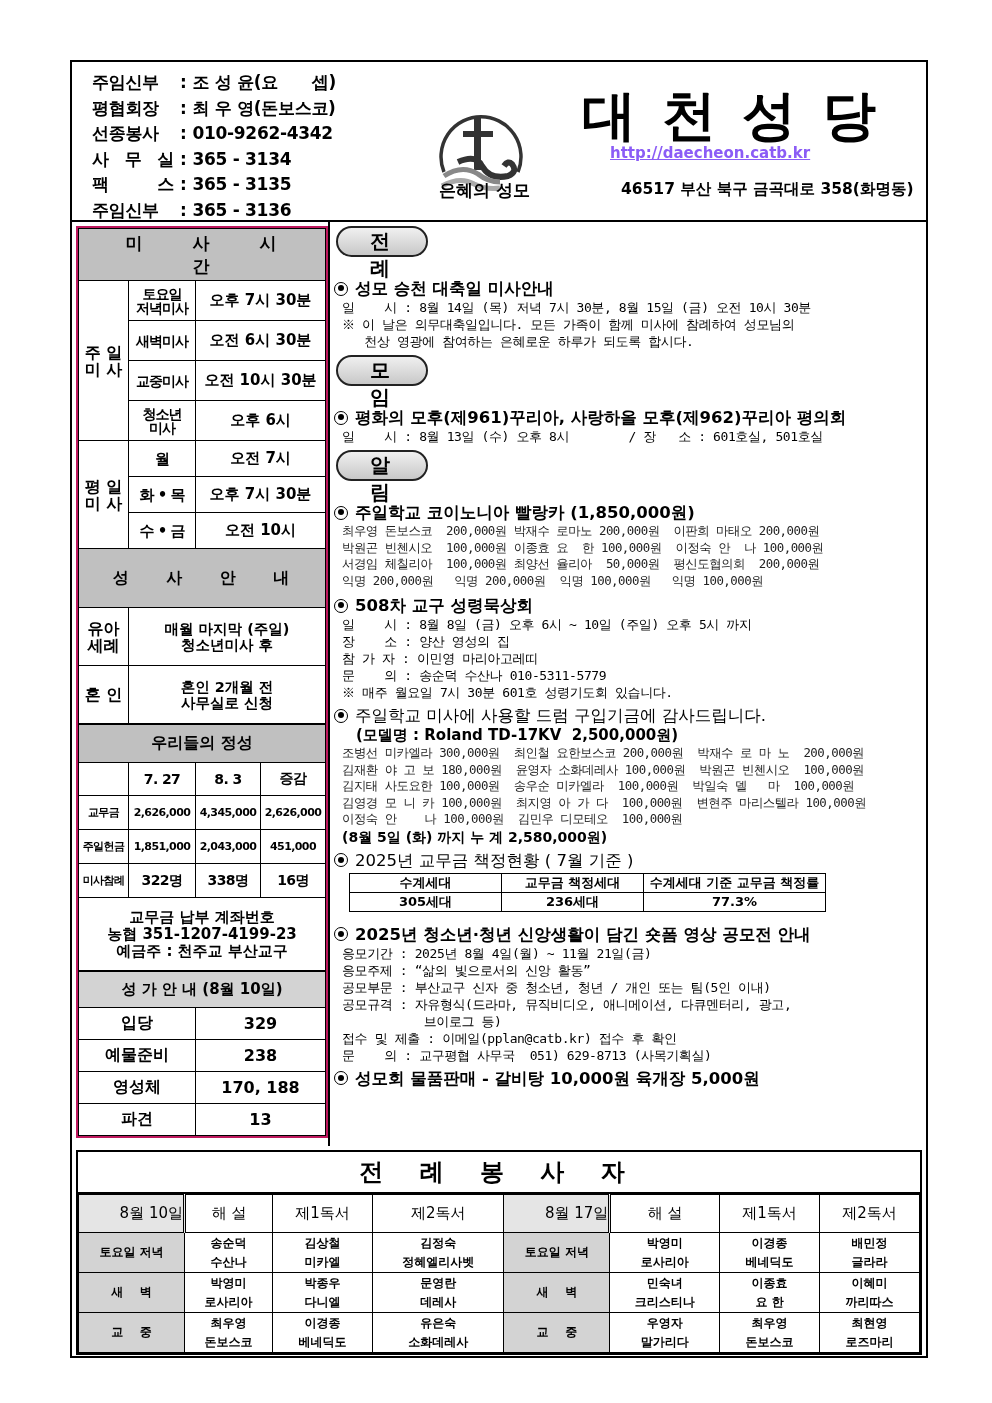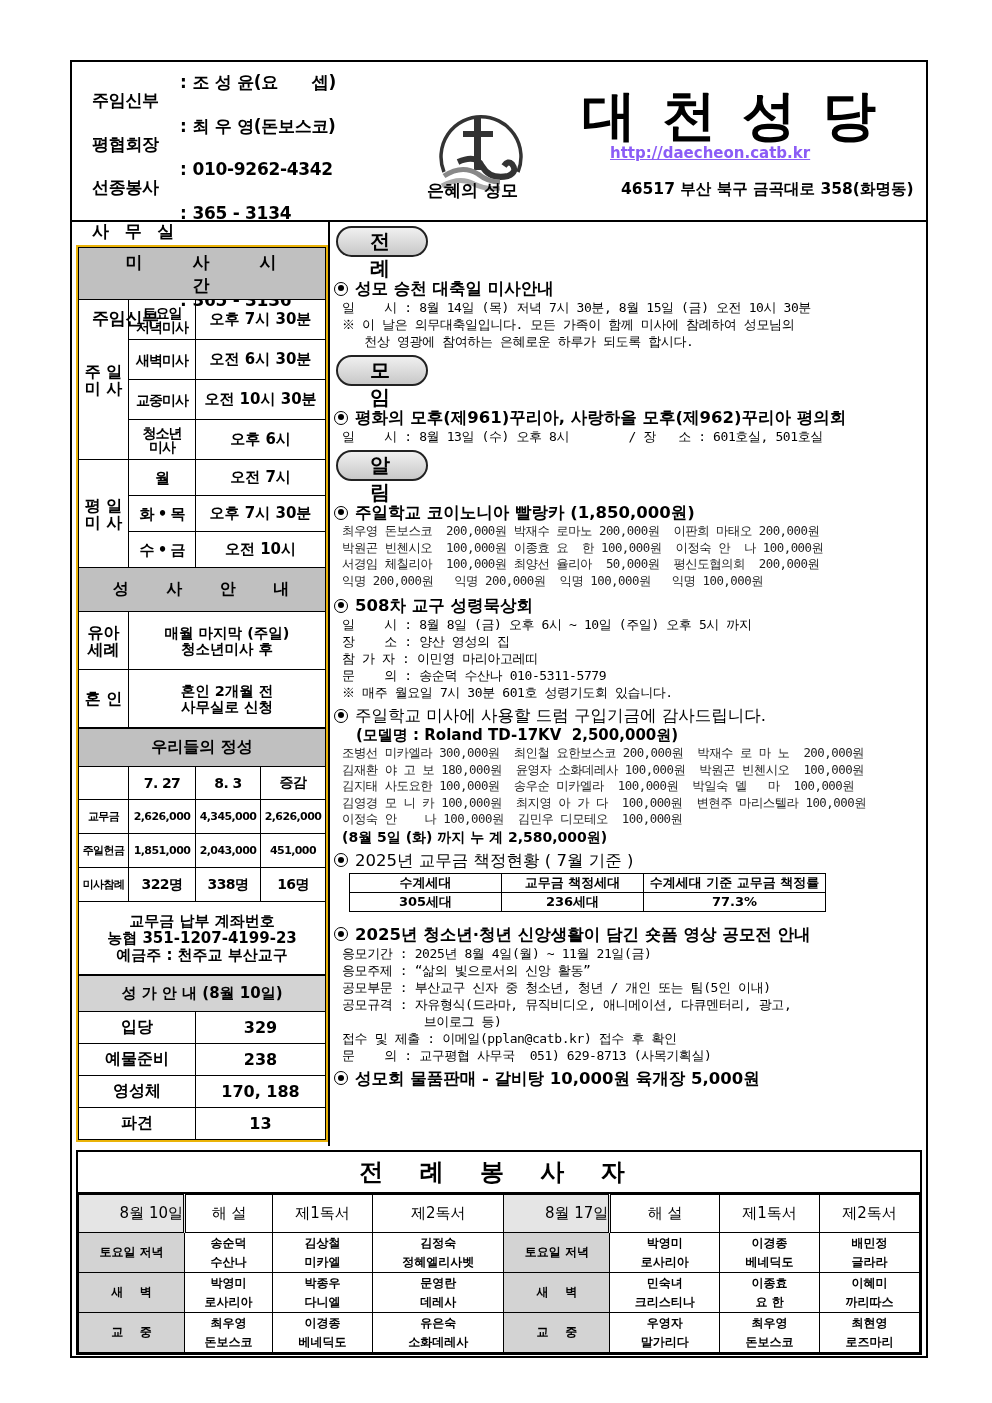--- a/index.html
+++ b/index.html
@@ -5,43 +5,43 @@
   * { box-sizing: border-box; margin: 0; padding: 0; }
   html, body { width: 992px; height: 1403px; background: #fff; }
   body { position: relative; font-family: "DejaVu Sans", sans-serif; color: #000; overflow: hidden; }
 
   .frame { position: absolute; left: 70px; top: 60px; width: 858px; height: 1298px; border: 2px solid #000; }
 
   
   .header { position: absolute; left: 0; top: 0; width: 854px; height: 160px; border-bottom: 2px solid #000; }
   .contacts { position: absolute; left: 20px; top: 8px; font-size: 17px; font-weight: bold; line-height: 25.5px; font-family: "DejaVu Sans", sans-serif; letter-spacing: -0.3px; }
   .contact-row { display: flex; white-space: nowrap; }
-  .contact-row .lbl { display: inline-block; width: 82px; text-align-last: justify; text-align: justify; margin-top: 18px; }
+  .contact-row .lbl { display: inline-block; width: 82px; text-align-last: justify; text-align: justify; }
   .contact-row .sep { margin: 0 6px; }
 
   .logo { position: absolute; left: 358px; top: 28px; width: 100px; height: 120px; }
-  .logo-caption { position: absolute; left: 355px; top: 117px; width: 115px; font-size: 17px; font-weight: bold; }
+  .logo-caption { position: absolute; left: 355px; top: 117px; width: 115px; text-align: center; font-size: 17px; font-weight: bold; }
 
   .church-title { position: absolute; left: 510px; top: 18px; width: 340px; font-size: 54px; font-weight: bold; letter-spacing: 26px; font-family: "DejaVu Sans", sans-serif; }
   .church-url { position: absolute; left: 538px; top: 82px; font-size: 15px; color: #8b5cf6; text-decoration: underline; font-weight: bold; }
   .church-addr { position: absolute; left: 505px; top: 117px; font-size: 15.5px; font-weight: bold; white-space: nowrap; margin-left: 44px; }
 
   
-  .sidebar { position: absolute; left: 4px; top: 164px; width: 252px; border: 2px solid #eab308; margin-top: 19px; }
+  .sidebar { position: absolute; left: 4px; top: 164px; width: 252px; border: 2px solid #be185d; }
   .vline { position: absolute; left: 256px; top: 160px; width: 2px; height: 924px; background: #000; }
   table.side { border-collapse: collapse; width: 100%; font-weight: bold; }
   table.side td { border: 1px solid #000; text-align: center; vertical-align: middle; }
   .gray { background: #c0c0c0; }
   .side-head { height: 52px; font-size: 17px; letter-spacing: 22px; padding-left: 20px; }
   .side td.grp { width: 50px; font-size: 16px; line-height: 17px; }
   .side td.sub { width: 67px; font-size: 14px; line-height: 14px; letter-spacing: -1px; }
   .side td.val { font-size: 15px; }
   .mass-row { height: 40px; }
   .mass-row2 { height: 36px; }
-  .sac-head { height: 44px; font-size: 16px; letter-spacing: 16px; padding-left: 14px; }
+  .sac-head { height: 59px; font-size: 16px; letter-spacing: 16px; padding-left: 14px; }
   .sac-row td { height: 58px; font-size: 14.5px; line-height: 16px; }
   .of-head { height: 38px; font-size: 16px; }
   .of-row td { height: 34px; font-size: 11px; letter-spacing: -0.6px; }
   .of-row.hdr td { height: 33px; font-size: 14px; }
   .of-row.att td { font-size: 14px; }
   .acct { height: 73px; font-size: 15px; line-height: 17px; }
   .choir-head { height: 36px; font-size: 15px; background: #d3d3d3; }
   .choir-row td { height: 32px; font-size: 16px; }
 
   

